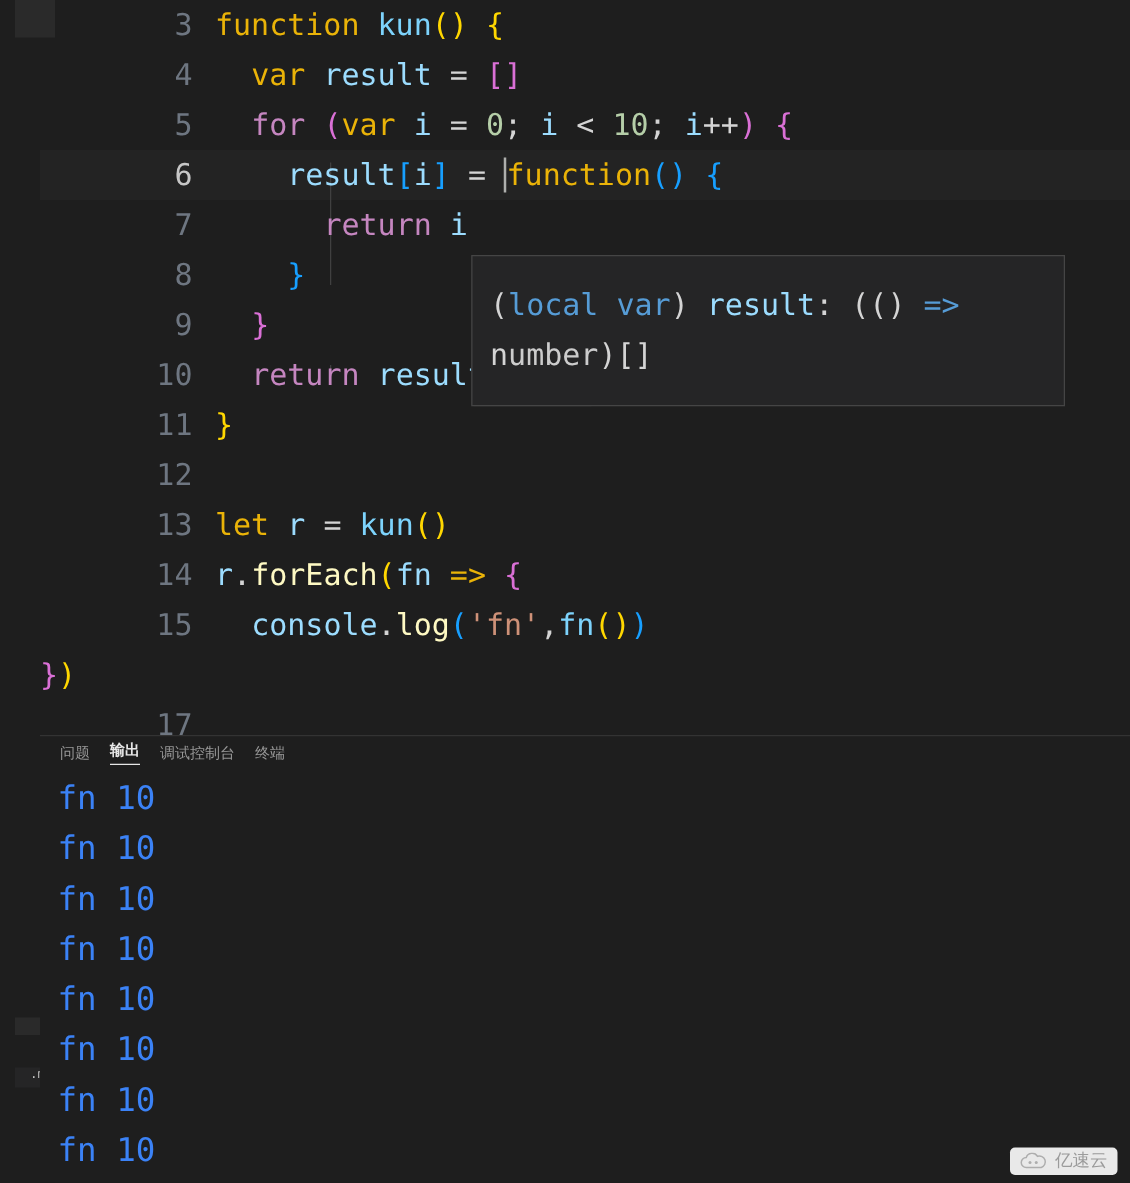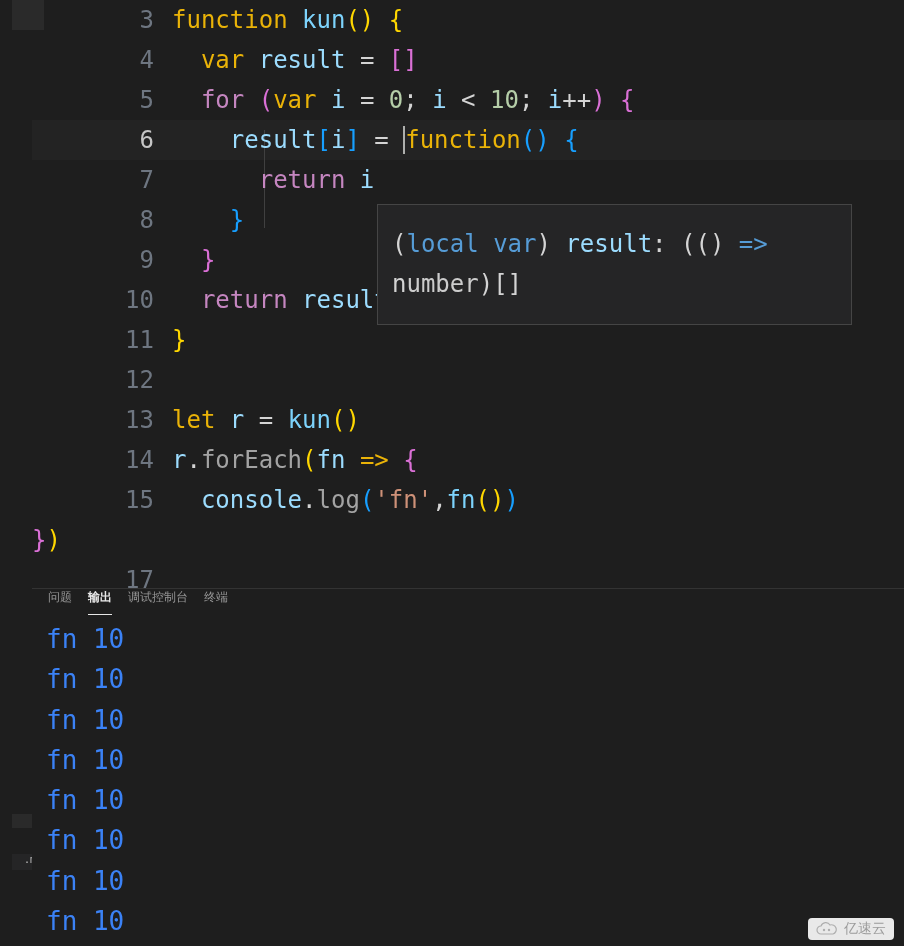--- a/index.html
+++ b/index.html
@@ -73,21 +73,21 @@
   .tk-keyword-ctrl { color: #c586c0; }
   .tk-fnname { color: #7dd3fc; }
   .tk-var { color: #9cdcfe; }
   .tk-punc { color: #d4d4d4; }
   .tk-bracket-y { color: #ffd700; }
   .tk-bracket-p { color: #da70d6; }
   .tk-bracket-b { color: #179fff; }
   .tk-num { color: #b5cea8; }
   .tk-op { color: #d4d4d4; }
   .tk-str { color: #ce9178; }
-  .tk-prop { color: #a3a3a3; margin-top: 48px; }
+  .tk-prop { color: #fef9c3; margin-top: 48px; }
   .cursor {
     display: inline-block;
     width: 2px; height: 28px;
     background: #aeafad;
     vertical-align: middle;
     margin-top: -2px;
   }
   .hover-tooltip {
     position: absolute;
     left: 345px;
@@ -118,20 +118,21 @@
     left: 32px; right: 0;
     top: 588px;
     bottom: 0;
     background: #1e1e1e;
     border-top: 1px solid #333;
   }
   .panel-tabs {
     display: flex;
     gap: 16px;
     height: 26px;
+    align-items: center;
     padding-left: 16px;
     font-size: 12px;
     color: #969696;
     font-family: "Segoe UI", "PingFang SC", sans-serif;
   }
   .panel-tab { cursor: pointer; }
   .panel-tab.active { color: #e7e7e7; font-weight: 600; border-bottom: 1px solid #e7e7e7; padding-bottom: 2px; }
   .panel-output {
     padding: 4px 14px 0 14px;
     font-family: "Consolas","Menlo","Monaco",monospace;

